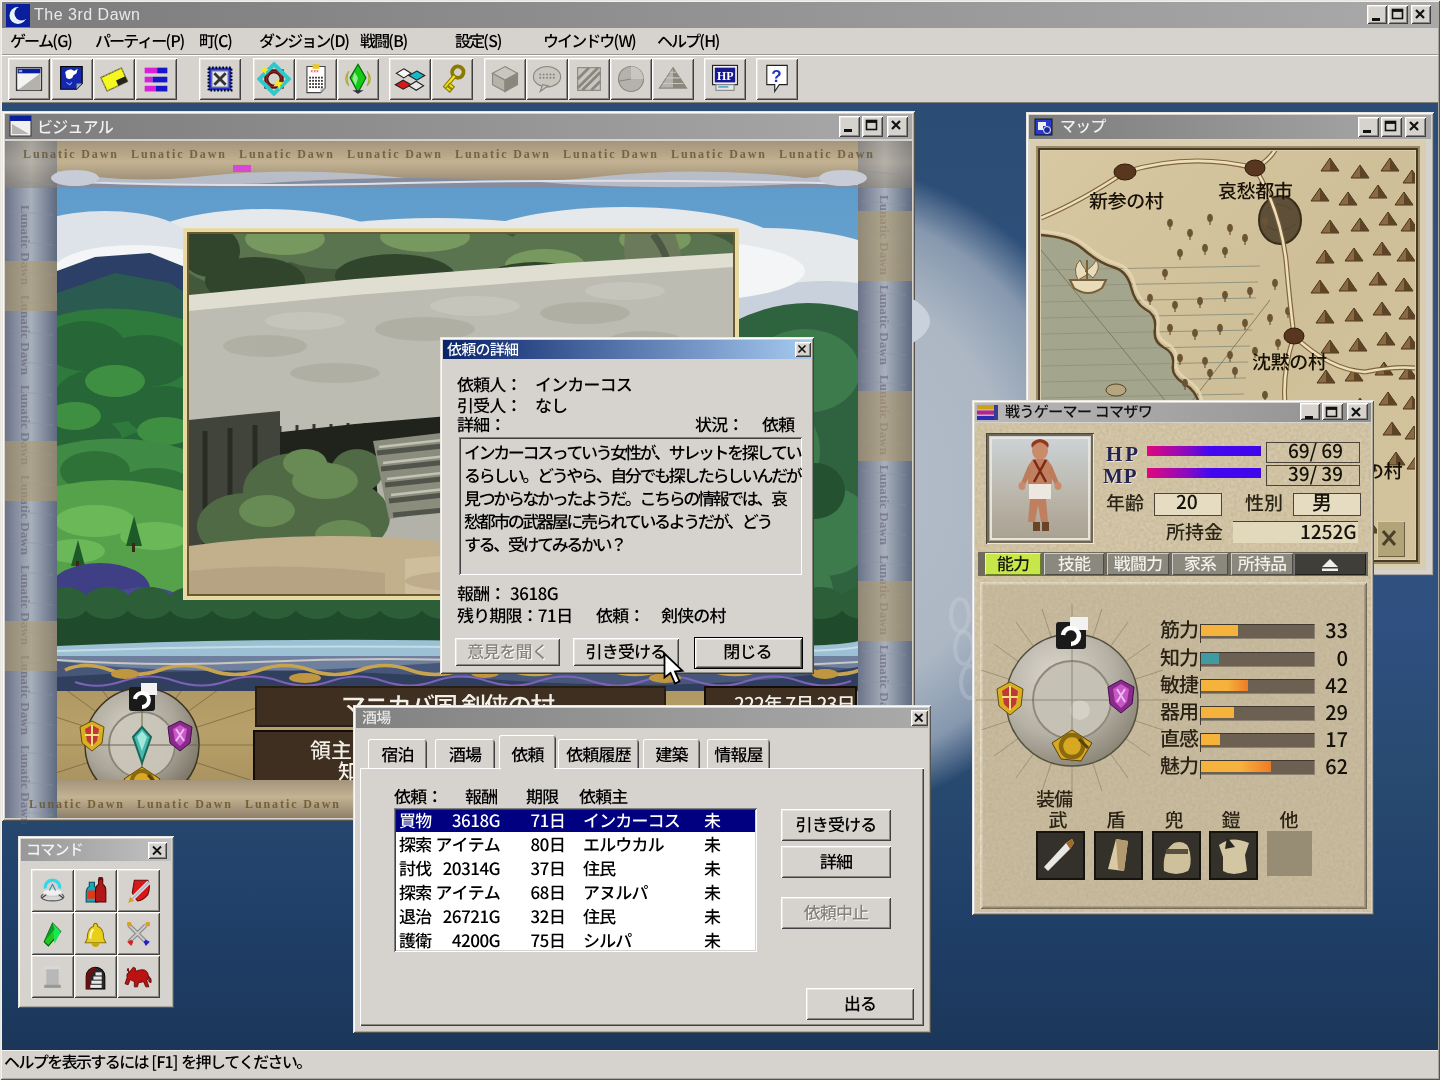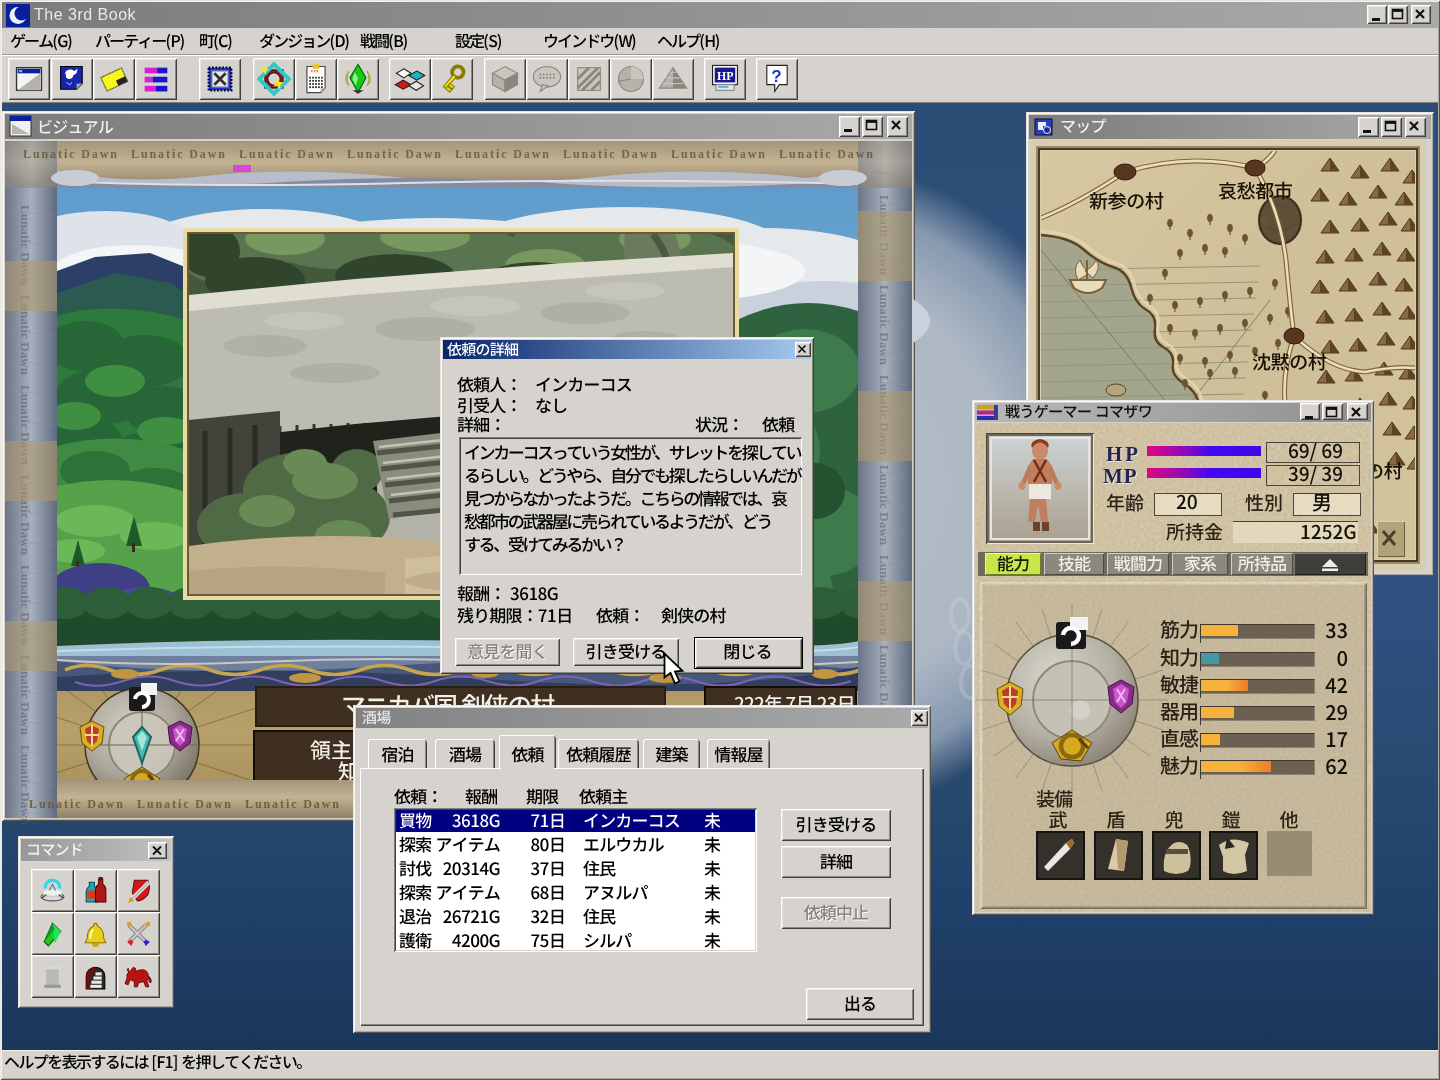--- a/index.html
+++ b/index.html
@@ -8,21 +8,21 @@
 .btn{position:absolute;background:#d6d3ce;box-shadow:inset 1px 1px 0 #fff,inset -1px -1px 0 #404040,inset 2px 2px 0 #e8e5e0,inset -2px -2px 0 #8a8880}
 </style></head><body>
 <div class="abs" style="left:0;top:0;width:1440px;height:1080px;box-shadow:inset 1px 1px 0 #e8e5e0,inset -1px -1px 0 #55544f,inset 2px 2px 0 #f4f1ec,inset -2px -2px 0 #a9a7a0"></div>
 <div class="abs" style="left:2px;top:2px;width:1436px;height:26px;background:linear-gradient(90deg,#7c7c7c,#a9a9a9)"></div>
 <svg class="ov" style="left:6px;top:4px" width="24" height="23" viewBox="0 0 24 23">
 <rect x="0" y="0" width="24" height="23" fill="#0a1f9e"></rect>
 <circle cx="12" cy="11.5" r="8.5" fill="#e8f4ff"></circle>
 <circle cx="15.5" cy="9.5" r="7" fill="#0a1f9e"></circle>
 <path d="M6 14 a8 8 0 0 0 10 3 a9 9 0 0 1 -10 -3z" fill="#58c8e8"></path>
 </svg>
-<div class="abs" style="left:34px;top:6px;font-size:16px;color:#e8e8e8;letter-spacing:.5px">The 3rd Book</div>
+<div class="abs" style="left:34px;top:6px;font-size:16px;color:#e8e8e8;letter-spacing:.5px">The 3rd Dawn</div>
 <div class="btn" style="left:1367px;top:5px;width:20px;height:19px"></div>
 <svg class="ov" style="left:1367px;top:5px" width="20" height="19" viewBox="0 0 20.0 19.0">
     <rect x="5" y="13" width="8" height="3" fill="#111"></rect>
   </svg>
 <div class="btn" style="left:1388px;top:5px;width:20px;height:19px"></div>
 <svg class="ov" style="left:1388px;top:5px" width="20" height="19" viewBox="0 0 20.0 19.0">
     <rect x="4.5" y="4.5" width="10" height="9" fill="none" stroke="#111" stroke-width="1.6"></rect>
     <rect x="4.5" y="4.5" width="10" height="2.4" fill="#111"></rect>
   </svg>
 <div class="btn" style="left:1411px;top:5px;width:20px;height:19px"></div>

